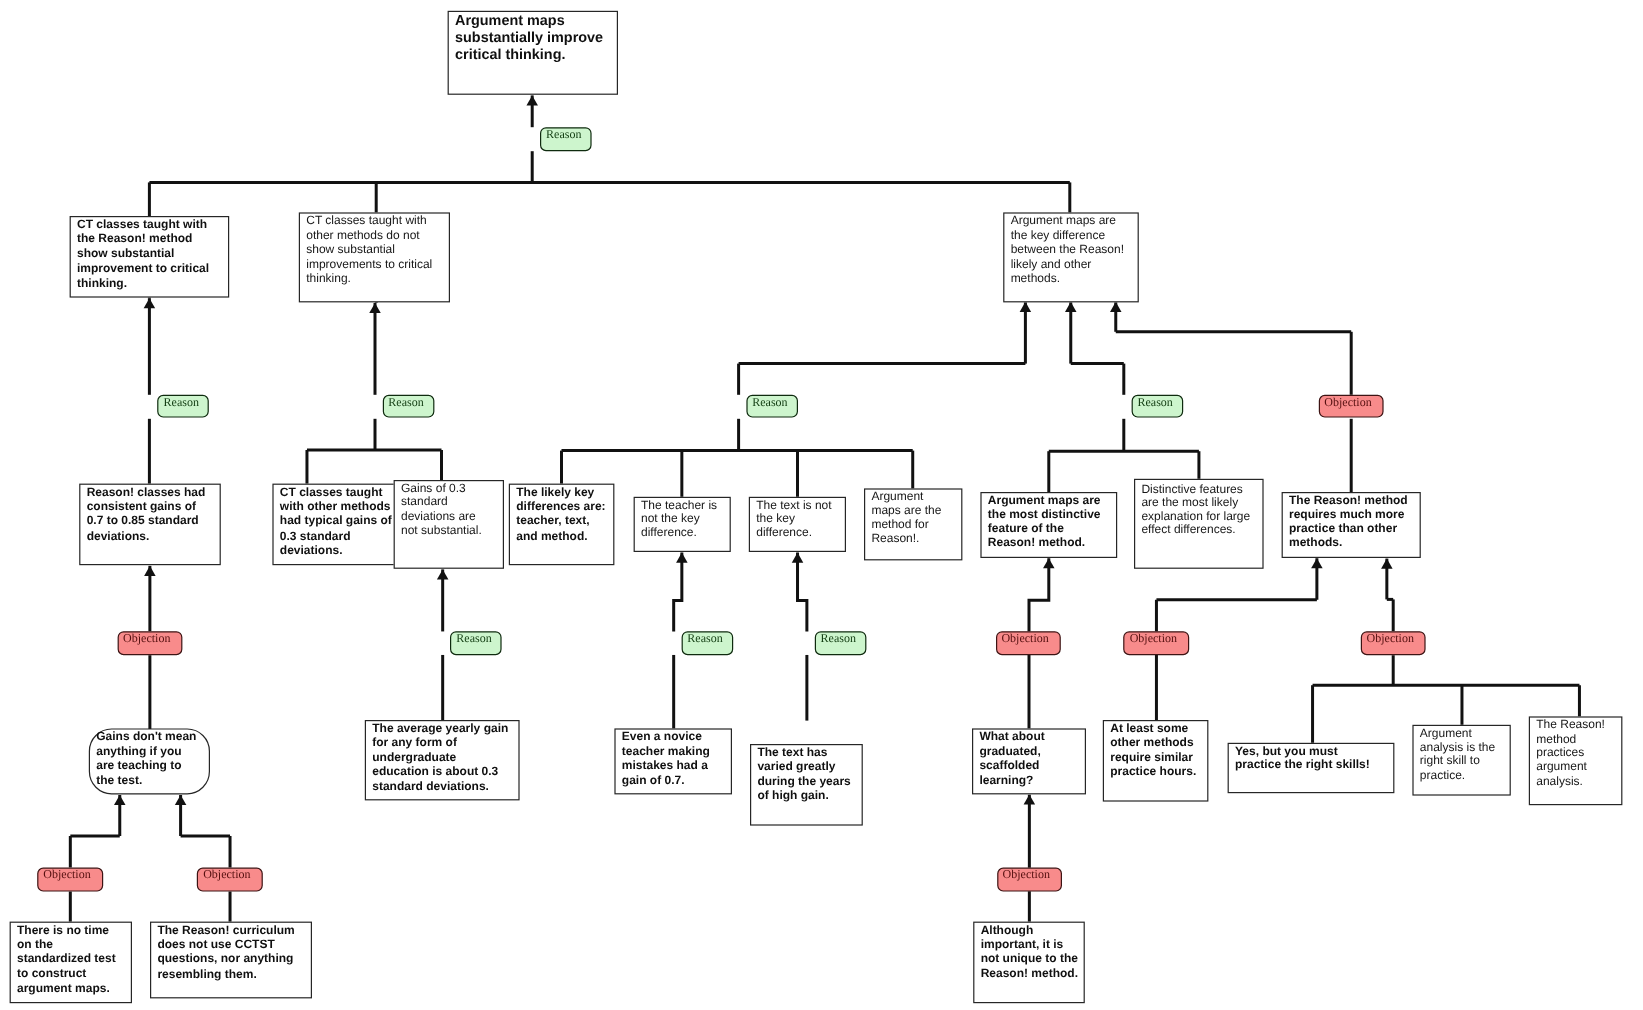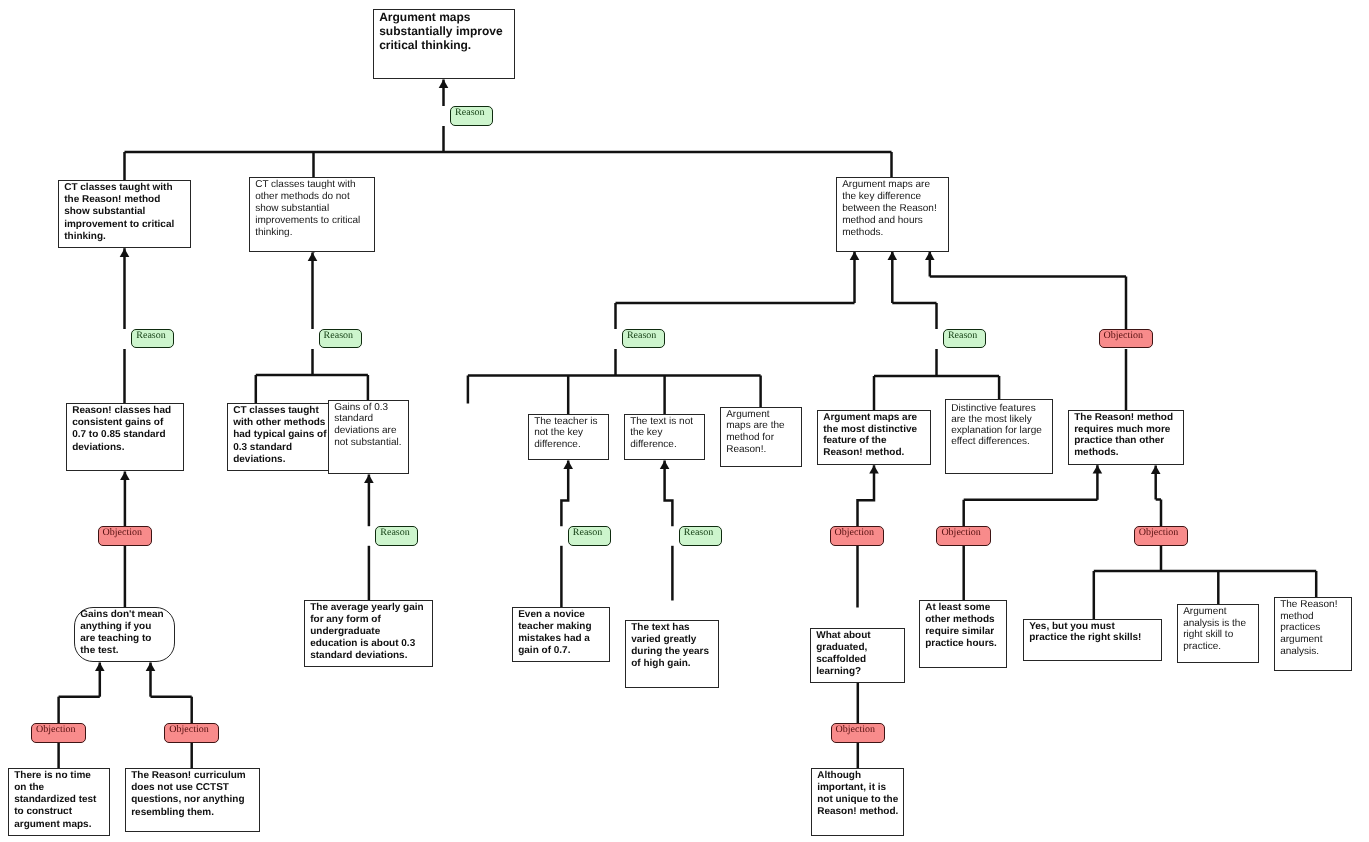--- a/index.html
+++ b/index.html
@@ -133,47 +133,55 @@
       <div>show substantial</div>
       <div>improvements to critical</div>
       <div>thinking.</div>
     </div>
   </div>
   <div class="node" style="left: 836px; top: 177px; width: 113px; height: 75px;">
     <div class="txt" style="font-size: 10px; line-height: 12px; top: 0.6px;">
       <div>Argument maps are</div>
       <div>the key difference</div>
       <div>between the Reason!</div>
-      <div>method and hours</div>
+      <div>likely and other</div>
       <div>methods.</div>
     </div>
   </div>
   <div class="node bold" style="left: 66px; top: 403px; width: 118px; height: 68px;">
     <div class="txt" style="font-size: 10px; line-height: 12.4px; top: 0.6px;">
       <div>Reason! classes had</div>
       <div>consistent gains of</div>
       <div>0.7 to 0.85 standard</div>
       <div>deviations.</div>
     </div>
   </div>
   <div class="node bold" style="left: 198px; top: 403px; width: 114px; height: 68px; margin-left: 29px;">
     <div class="txt" style="font-size: 10px; line-height: 12.4px; top: 0.6px;">
       <div>CT classes taught</div>
       <div>with other methods</div>
       <div>had typical gains of</div>
       <div>0.3 standard</div>
       <div>deviations.</div>
     </div>
   </div>
-  <div class="node" style="left: 328px; top: 400px; width: 81px; height: 74px;">
+  <div class="node" style="left: 328px; top: 400px; width: 92px; height: 74px;">
     <div class="txt" style="font-size: 10px; line-height: 11.7px; top: 0.6px;">
       <div>Gains of 0.3</div>
       <div>standard</div>
       <div>deviations are</div>
       <div>not substantial.</div>
+    </div>
+  </div>
+  <div class="node bold" style="left: 424px; top: 403px; width: 88px; height: 68px;">
+    <div class="txt" style="font-size: 10px; line-height: 12.4px; top: 0.6px;">
+      <div>The likely key</div>
+      <div>differences are:</div>
+      <div>teacher, text,</div>
+      <div>and method.</div>
     </div>
   </div>
   <div class="node" style="left: 528px; top: 414px; width: 81px; height: 46px;">
     <div class="txt" style="font-size: 10px; line-height: 11.5px; top: 0.6px;">
       <div>The teacher is</div>
       <div>not the key</div>
       <div>difference.</div>
     </div>
   </div>
   <div class="node" style="left: 624px; top: 414px; width: 81px; height: 46px;">
@@ -241,21 +249,21 @@
     </div>
   </div>
   <div class="node bold" style="left: 625px; top: 620px; width: 94px; height: 68px;">
     <div class="txt" style="font-size: 10px; line-height: 12.1px; top: 0.6px;">
       <div>The text has</div>
       <div>varied greatly</div>
       <div>during the years</div>
       <div>of high gain.</div>
     </div>
   </div>
-  <div class="node bold" style="left: 810px; top: 607px; width: 95px; height: 55px; margin-top: 21px;">
+  <div class="node bold" style="left: 810px; top: 607px; width: 95px; height: 55px;">
     <div class="txt" style="font-size: 10px; line-height: 12px; top: 0.6px;">
       <div>What about</div>
       <div>graduated,</div>
       <div>scaffolded</div>
       <div>learning?</div>
     </div>
   </div>
   <div class="node bold" style="left: 919px; top: 600px; width: 88px; height: 68px;">
     <div class="txt" style="font-size: 10px; line-height: 12.1px; top: 0.6px;">
       <div>At least some</div>

